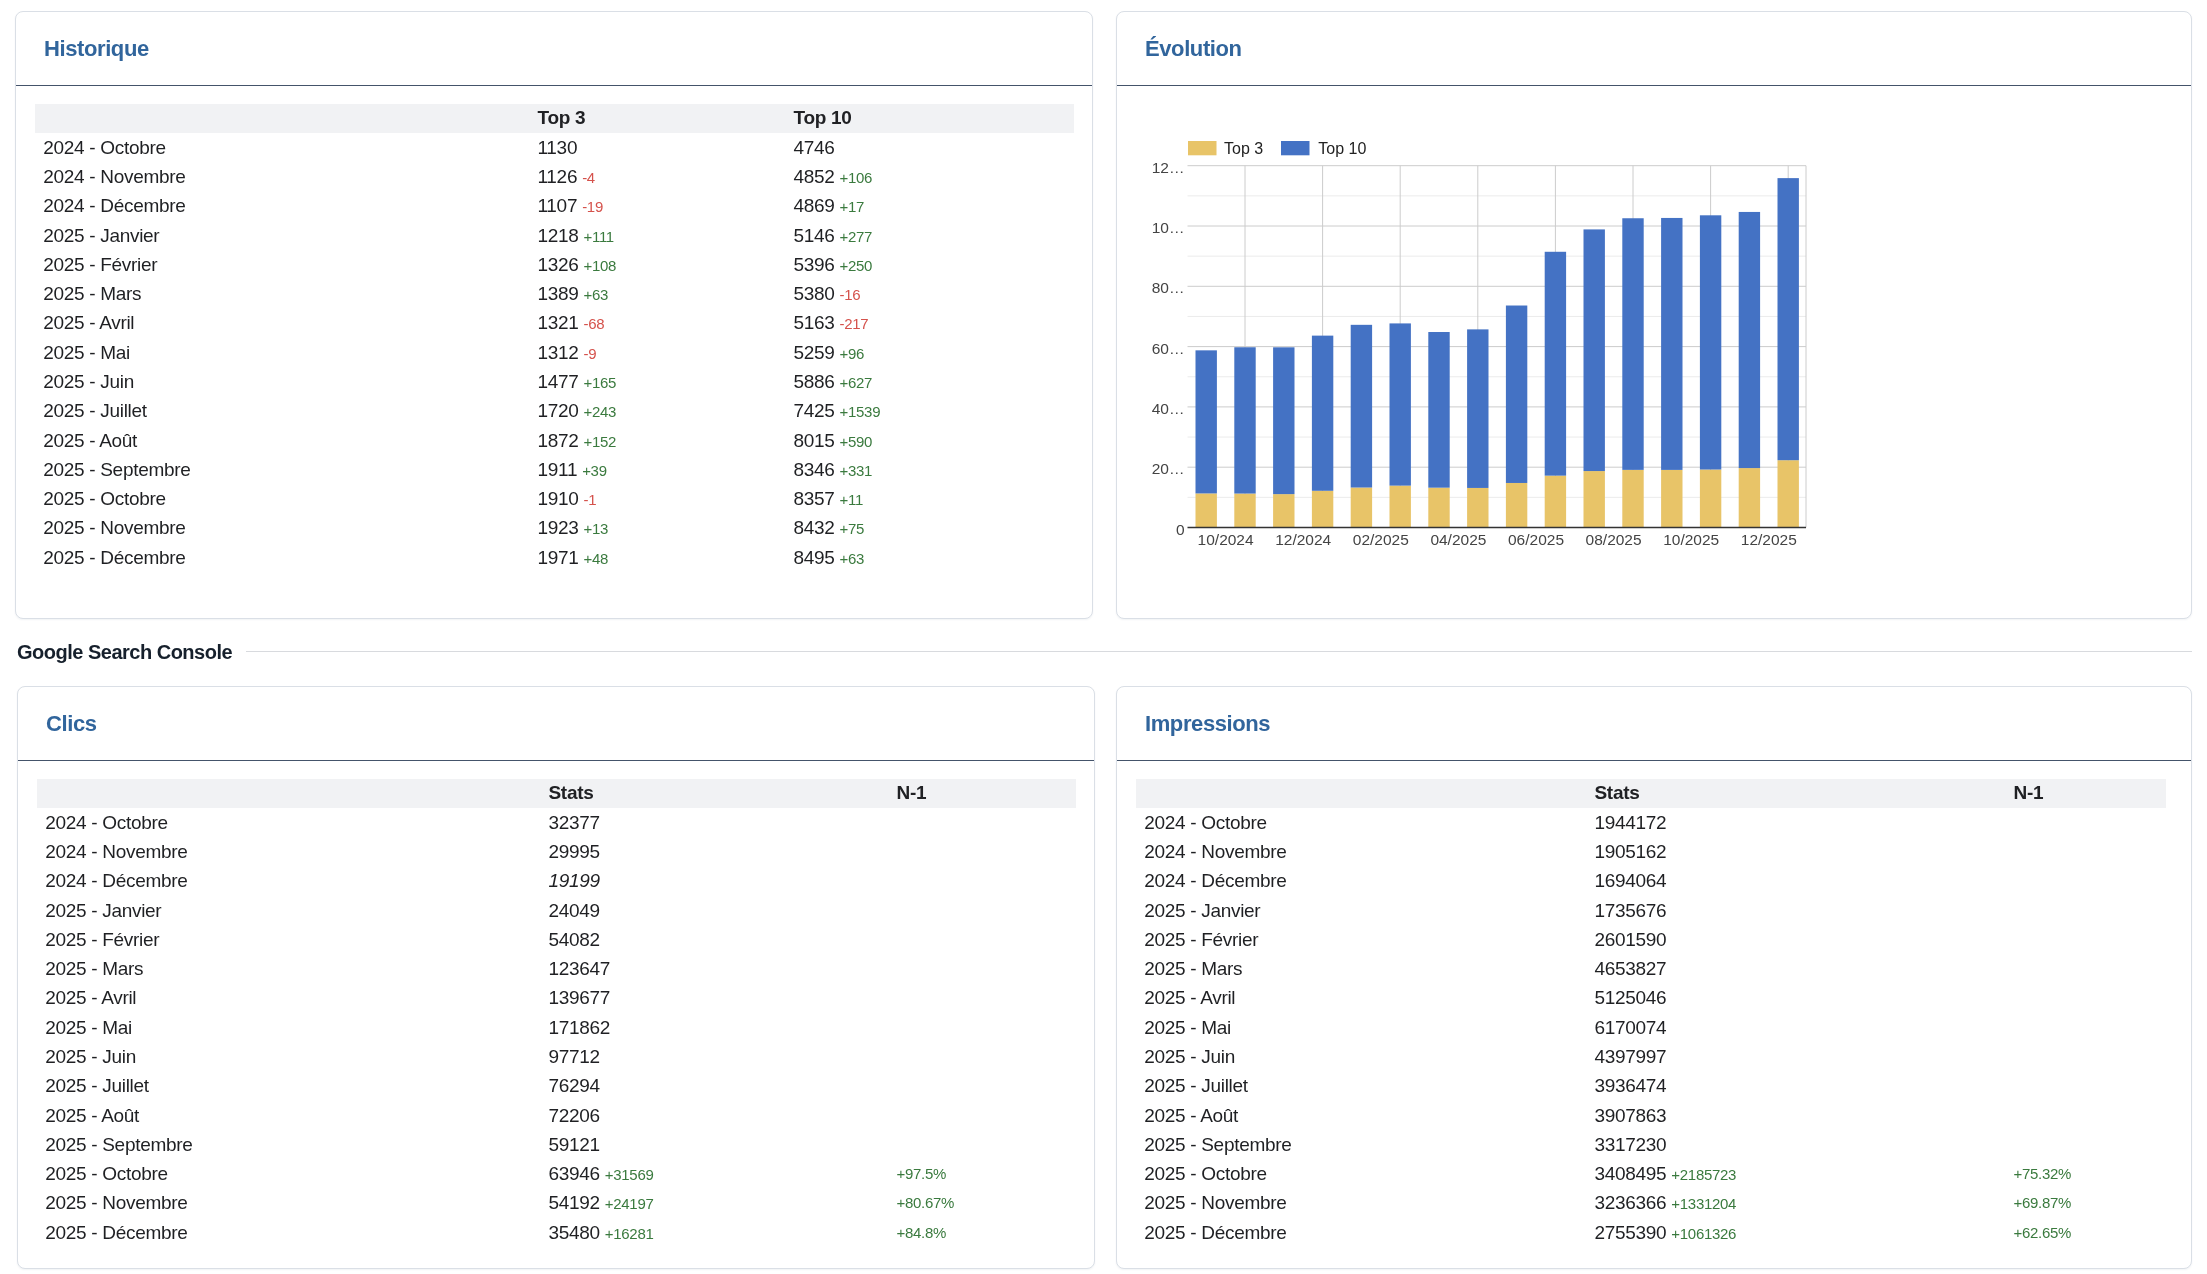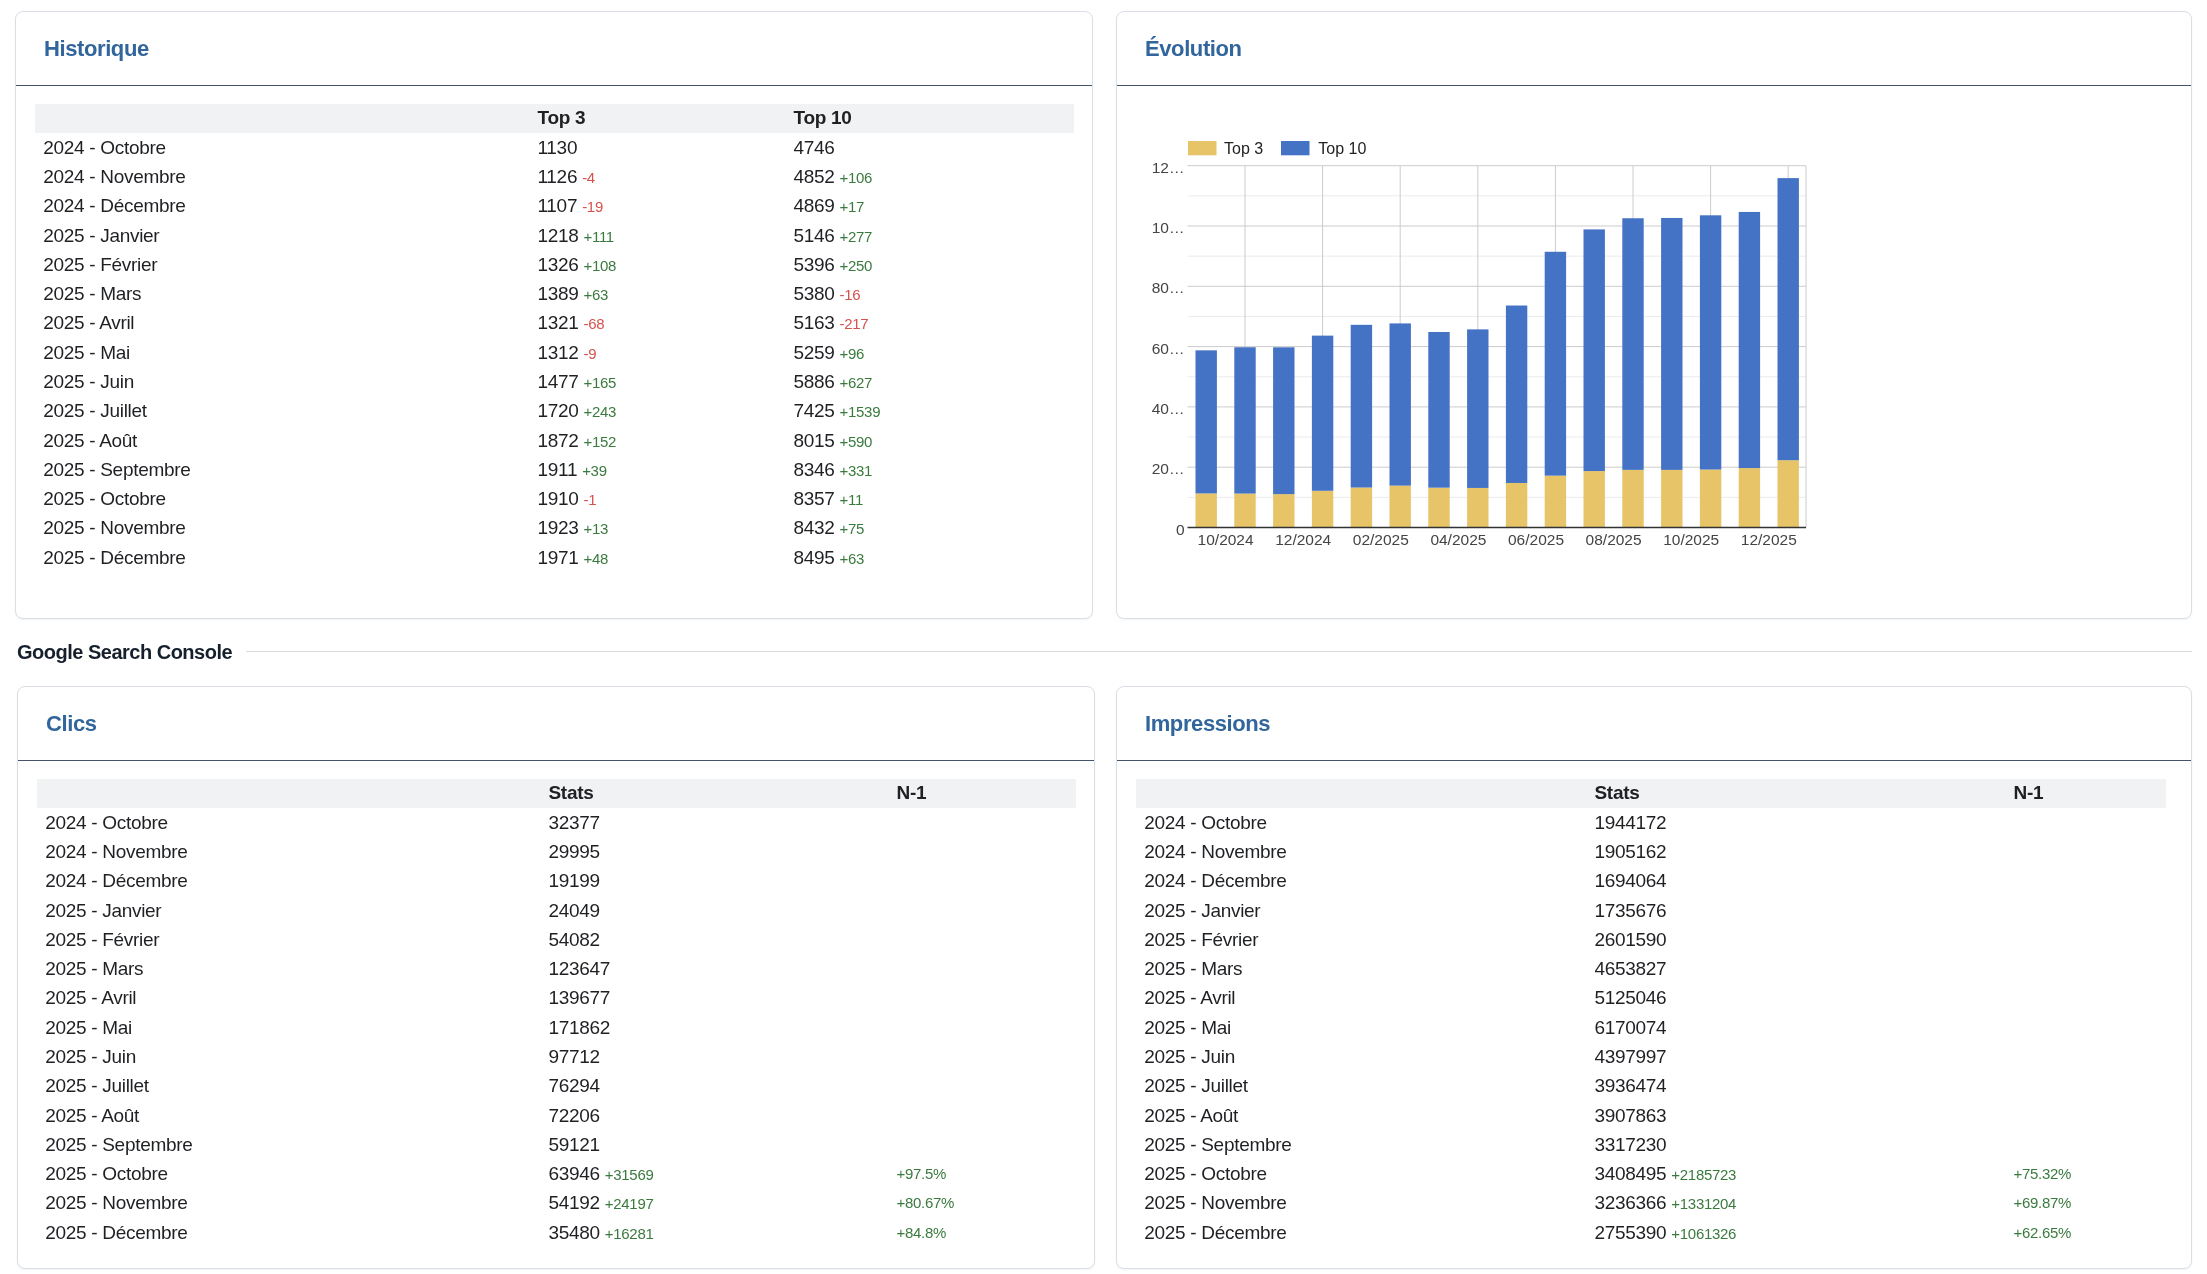--- a/index.html
+++ b/index.html
@@ -206,21 +206,21 @@
 <div class="row" style="left:18.5px;top:120.80px;width:1039.5px;">
         <span class="lb">2024 - Octobre</span>
         <span class="cv" style="left:512px;">32377</span>
       </div>
 <div class="row" style="left:18.5px;top:150.08px;width:1039.5px;">
         <span class="lb">2024 - Novembre</span>
         <span class="cv" style="left:512px;">29995</span>
       </div>
 <div class="row" style="left:18.5px;top:179.36px;width:1039.5px;">
         <span class="lb">2024 - Décembre</span>
-        <span class="cv" style="left:512px;">19199</span>
+        <span class="cv" style="left:512px;font-style:italic;">19199</span>
       </div>
 <div class="row" style="left:18.5px;top:208.64px;width:1039.5px;">
         <span class="lb">2025 - Janvier</span>
         <span class="cv" style="left:512px;">24049</span>
       </div>
 <div class="row" style="left:18.5px;top:237.92px;width:1039.5px;">
         <span class="lb">2025 - Février</span>
         <span class="cv" style="left:512px;">54082</span>
       </div>
 <div class="row" style="left:18.5px;top:267.20px;width:1039.5px;">

